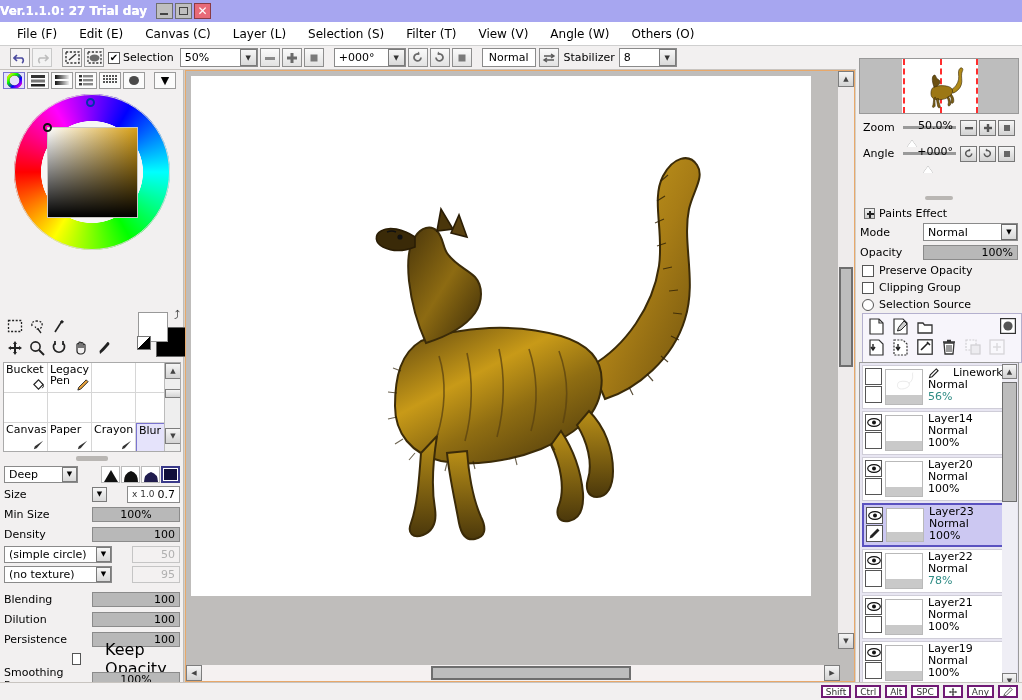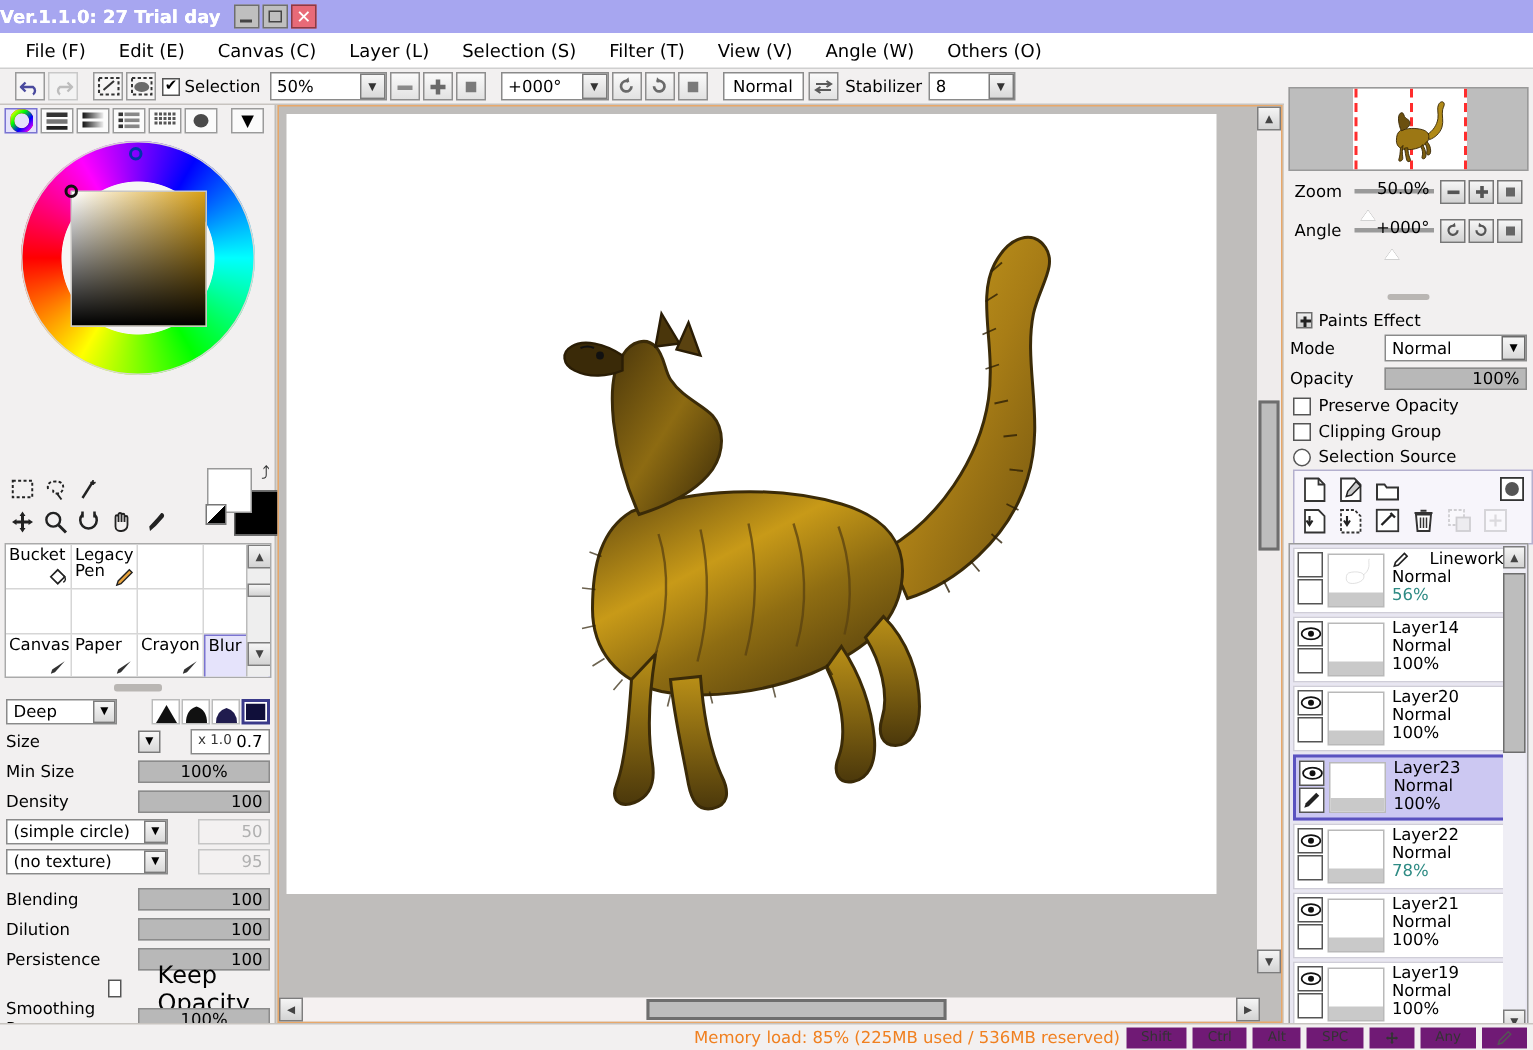--- a/index.html
+++ b/index.html
@@ -223,21 +223,21 @@
   .lvthumb{ position:absolute; left:0; top:18px; width:15px; height:120px; background:#bdbdbd;
             border:1px solid #6e6e6e;}
   .lhscroll{ position:absolute; left:1px; right:1px; bottom:1px; height:15px; background:#efeef5;
              display:flex; justify-content:space-between;}
 
   
   .statusbar{ position:absolute; left:0; bottom:0; width:1022px; height:18px;
               background:#f2f0f0; border-top:1px solid #c8c4c0; display:flex;
               align-items:center; justify-content:flex-end; padding-right:4px; gap:4px;}
   .memtext{ color:#f08020; font-size:11px; }
-  .keybox{ border:7px solid #701a75; background:#fff; font-size:9px; padding:0 3px;
+  .keybox{ border:2px solid #701a75; background:#fff; font-size:9px; padding:0 3px;
            height:13px; display:flex;align-items:center; color:#333;}
   svg { display:block; }
 </style>
 </head>
 <body>
 
 <div class="app">
 
   <div class="titlebar">
     <span class="title-text">Ver.1.1.0: 27 Trial day</span>
@@ -1115,21 +1115,20 @@
         <div class="sbtn" style="width:15px;height:15px;position:absolute;bottom:0">▼</div>
       </div>
       <div class="lhscroll">
         <div class="sbtn" style="width:15px;height:15px">◀</div>
         <div class="sbtn" style="width:15px;height:15px">▶</div>
       </div>
     </div>
   </div>
 
   <div class="statusbar">
-    <span class="memtext">Memory load: 85% (225MB used / 536MB reserved)</span>
     <span class="keybox">Shift</span>
     <span class="keybox">Ctrl</span>
     <span class="keybox">Alt</span>
     <span class="keybox">SPC</span>
     <span class="keybox">
       <svg width="10" height="10" viewBox="0 0 12 12">
           <path d="M6 1 L7.5 3 H6.7 V5.3 H9 V4.5 L11 6 L9 7.5 V6.7 H6.7 V9 H7.5 L6 11 L4.5 9 H5.3 V6.7 H3 V7.5 L1 6 L3 4.5 V5.3 H5.3 V3 H4.5 Z" fill="#333"></path>
         </svg>
     </span>
     <span class="keybox">Any</span>

